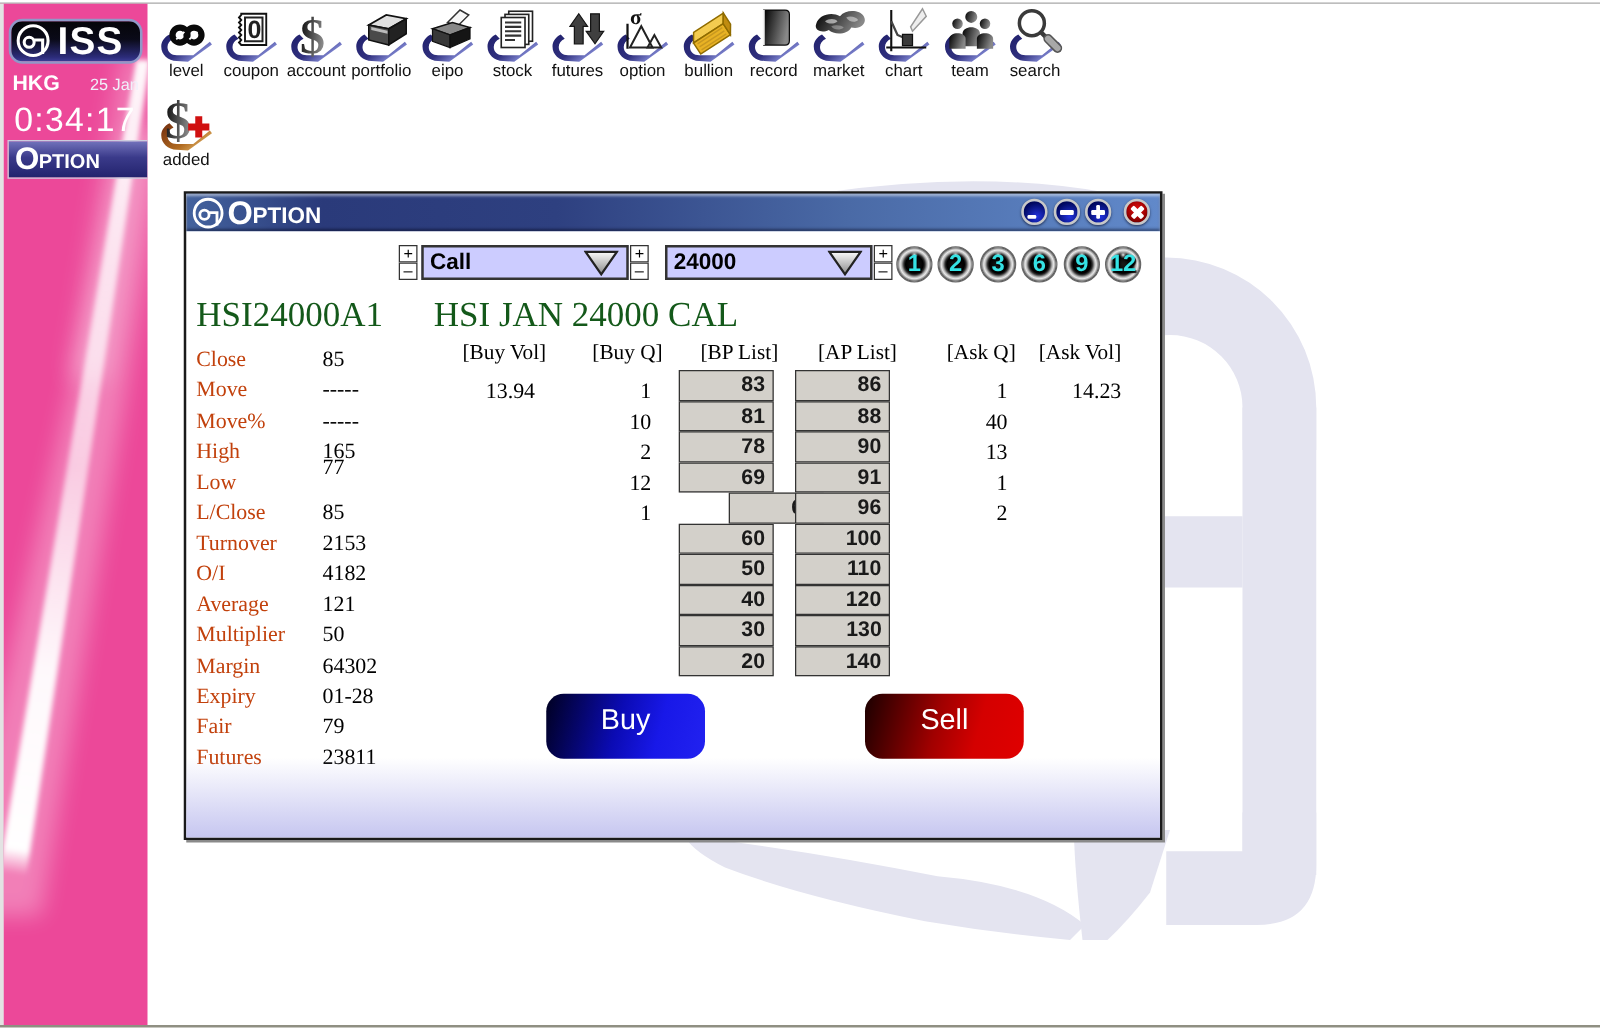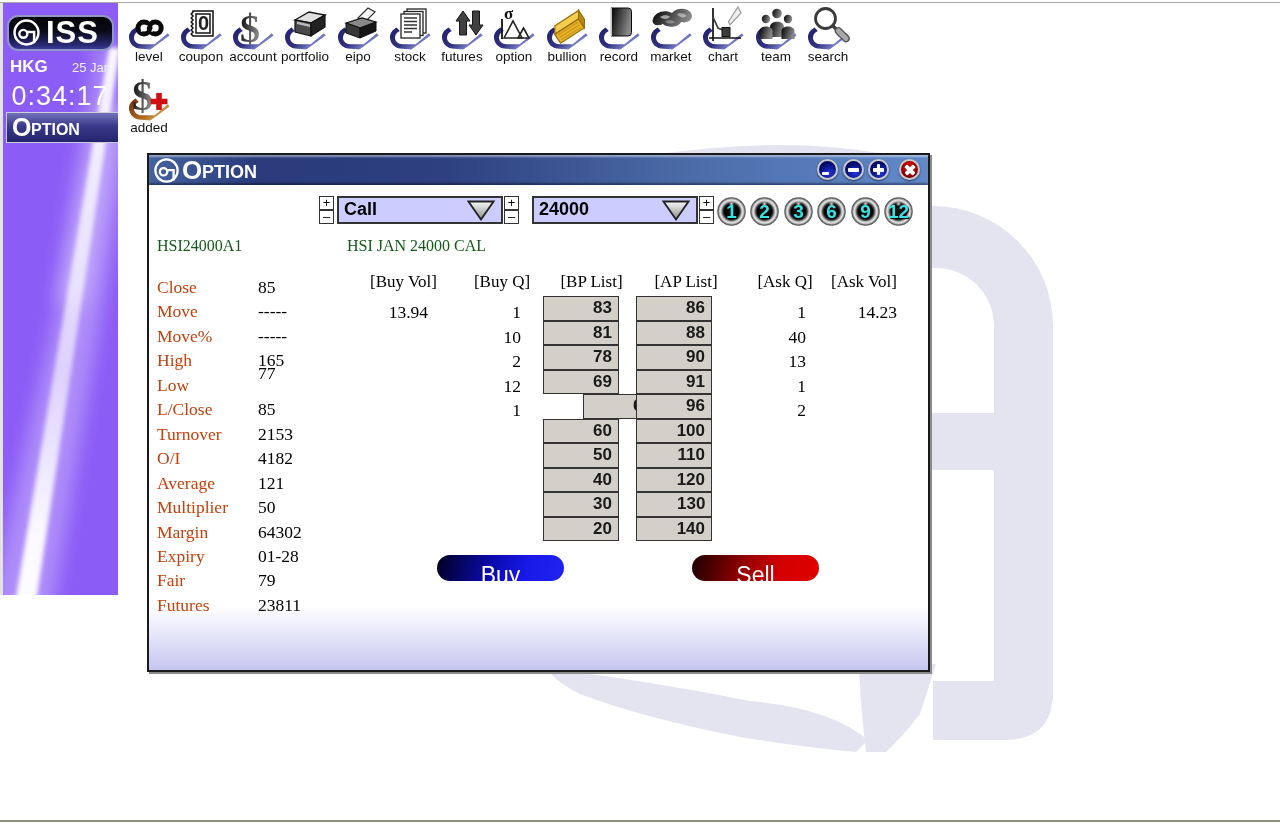--- a/index.html
+++ b/index.html
@@ -1,21 +1,21 @@
 <!DOCTYPE html>
 <html><head>
 <meta charset="utf-8">
 <style>
 html,body{margin:0;padding:0;}
 body{width:1280px;height:828px;position:relative;overflow:hidden;background:#fff;
   font-family:"Liberation Sans", sans-serif;}
 #topline{position:absolute;left:0;top:2px;width:1280px;height:1px;background:#a8a8a8;}
 #botline{position:absolute;left:0;top:820px;width:1280px;height:2px;background:#8f8f82;}
 #wm{position:absolute;left:0;top:0;z-index:0;}
-#sidebar{position:absolute;left:0;top:3px;width:118px;height:592px;background:#8b5cf6;overflow:hidden;z-index:5;
+#sidebar{position:absolute;left:0;top:3px;width:118px;height:817px;background:#ec4899;overflow:hidden;z-index:5;
   border-left:3px solid #e3e3e3;box-sizing:border-box;}
 #beamsvg{position:absolute;left:0;top:0;}
 #isspill{position:absolute;left:4px;top:12px;width:107px;height:36px;border-radius:11px;
   border:2px solid #9098c8;box-sizing:border-box;
   background:linear-gradient(180deg,#050508 0%,#0a0a18 45%,#2c2c7a 90%,#3c3c96 100%);}
 #isstext{position:absolute;left:37px;top:-2px;color:#fff;font-size:31px;font-weight:bold;letter-spacing:1px;}
 #hkg{position:absolute;left:7px;top:54px;color:#fff;font-size:17px;font-weight:bold;}
 #dat{position:absolute;left:69px;top:57px;color:#f0f0fa;font-size:13px;}
 #tim{position:absolute;left:2px;top:78px;color:#fff;font-size:27px;letter-spacing:1px;width:110px;text-align:center;}
 #optbox{position:absolute;left:3px;top:109px;width:111px;height:29px;border:1px solid #ccccdd;
@@ -39,29 +39,29 @@
 .spin{position:absolute;top:41px;width:15px;height:28px;}
 .spin div{position:absolute;left:0;width:15px;height:14px;background:#fff;border:1px solid #333;
   box-sizing:border-box;font-size:13px;line-height:12px;text-align:center;color:#000;}
 .nbtn{position:absolute;top:42px;width:29px;height:29px;border-radius:50%;box-sizing:border-box;
   border:1px solid #666;
   background:
    radial-gradient(circle closest-side at 50% 22%, rgba(255,255,255,.9) 0%, rgba(255,255,255,.25) 30%, rgba(255,255,255,0) 50%),
    radial-gradient(circle closest-side, #1a1a1a 0%, #000 52%, #2e2e2e 62%, #b8b8b8 76%, #e8e8e8 85%, #8a8a8a 96%, #555 100%);
   color:#35e2e4;font-size:19px;font-weight:bold;text-align:center;line-height:28px;
   text-shadow:1px 1px 1px #000;}
-.grn{position:absolute;color:#14591a;font-size:16px;font-family:"Liberation Serif",serif;}
+.grn{position:absolute;color:#14591a;font-size:28px;font-family:"Liberation Serif",serif;}
 .hdr{position:absolute;top:117px;color:#000;font-size:17px;font-family:"Liberation Serif",serif;}
 .lab{position:absolute;left:8px;color:#c2410c;font-size:17.5px;font-family:"Liberation Serif",serif;}
 .val{position:absolute;left:109px;color:#000;font-size:17.5px;font-family:"Liberation Serif",serif;}
 .cell{position:absolute;width:76px;height:24.5px;background:#d3d0ca;border:1.2px solid #333;
   box-sizing:border-box;text-align:right;padding-right:6px;font-size:17px;font-weight:600;
   color:#1a1a1a;line-height:21px;}
 .qv{position:absolute;color:#000;font-size:17.5px;font-family:"Liberation Serif",serif;text-align:right;}
-#buybtn,#sellbtn{position:absolute;top:400px;width:127px;height:26px;border-radius:14px;
+#buybtn,#sellbtn{position:absolute;top:400px;width:127px;height:52px;border-radius:14px;
   color:#fff;font-size:23px;text-align:center;line-height:40px;}
 #buybtn{left:288px;background:linear-gradient(105deg,#000020 0%,#0b0bb4 45%,#1818e8 70%,#2222f0 100%);}
 #sellbtn{left:543px;background:linear-gradient(105deg,#1a0000 0%,#a00000 45%,#d40000 70%,#e00000 100%);}
 #winfade{position:absolute;left:0;bottom:0;width:100%;height:64px;
   background:linear-gradient(180deg,rgba(255,255,255,0) 0%, #c6c6f0 100%);}
 </style>
 </head>
 <body>
 <svg id="wm" width="1280" height="828" viewBox="0 0 1280 828">
   <g fill="#e4e4f0">

